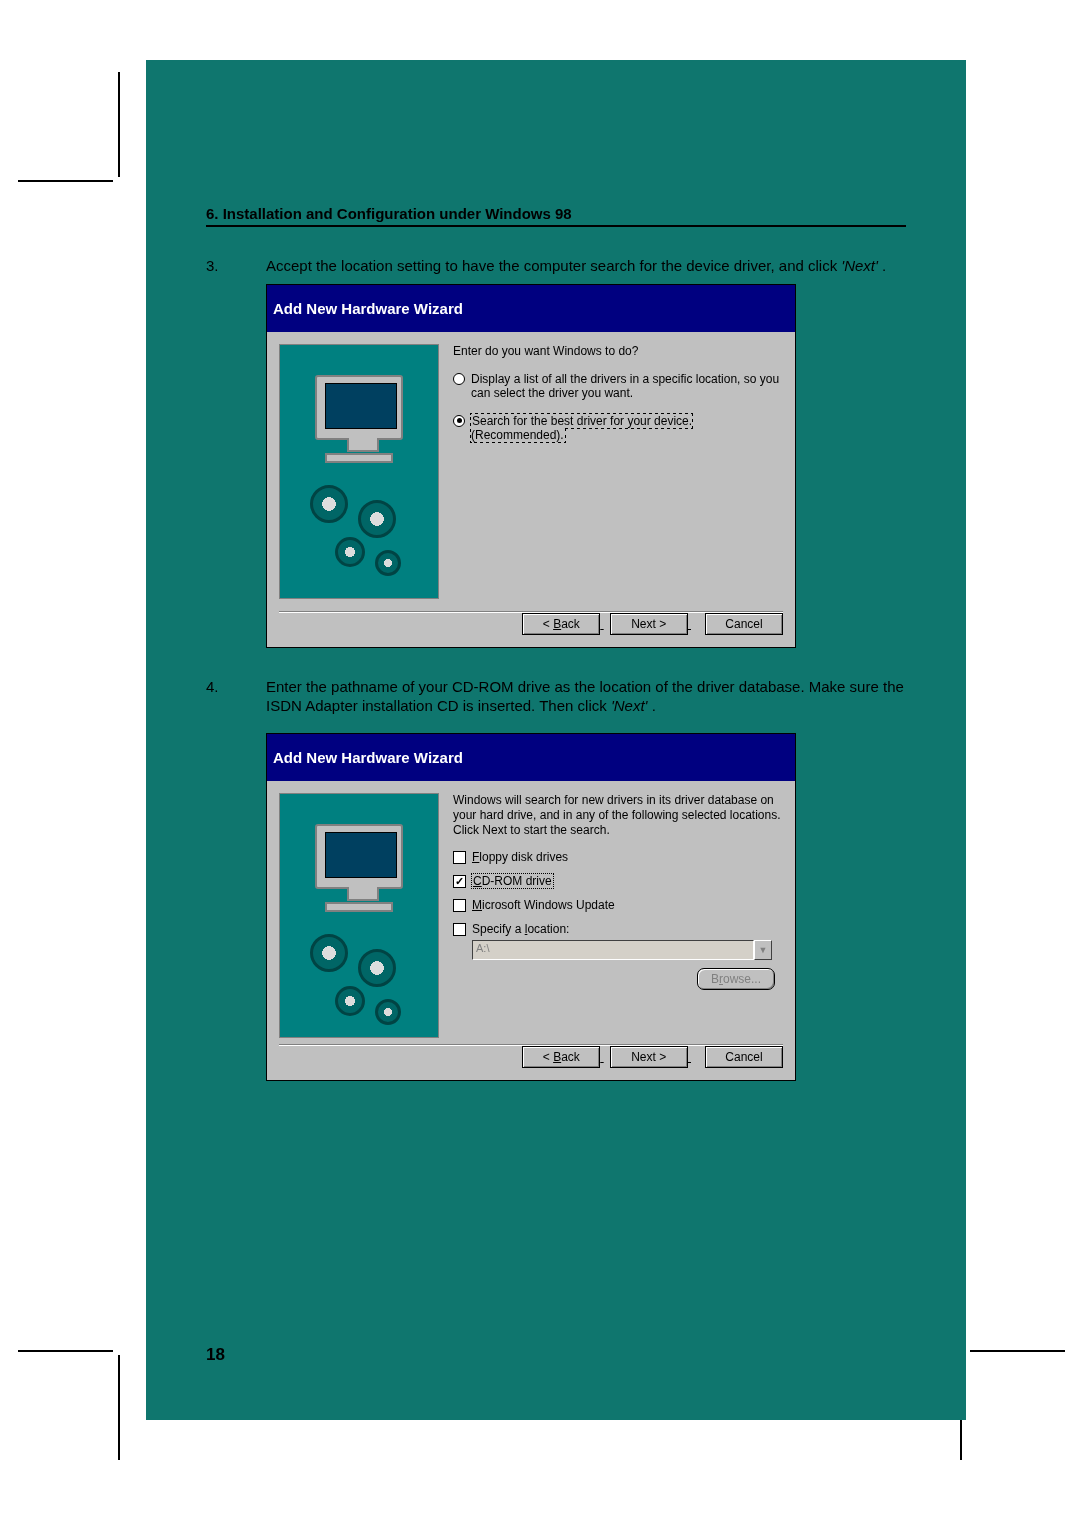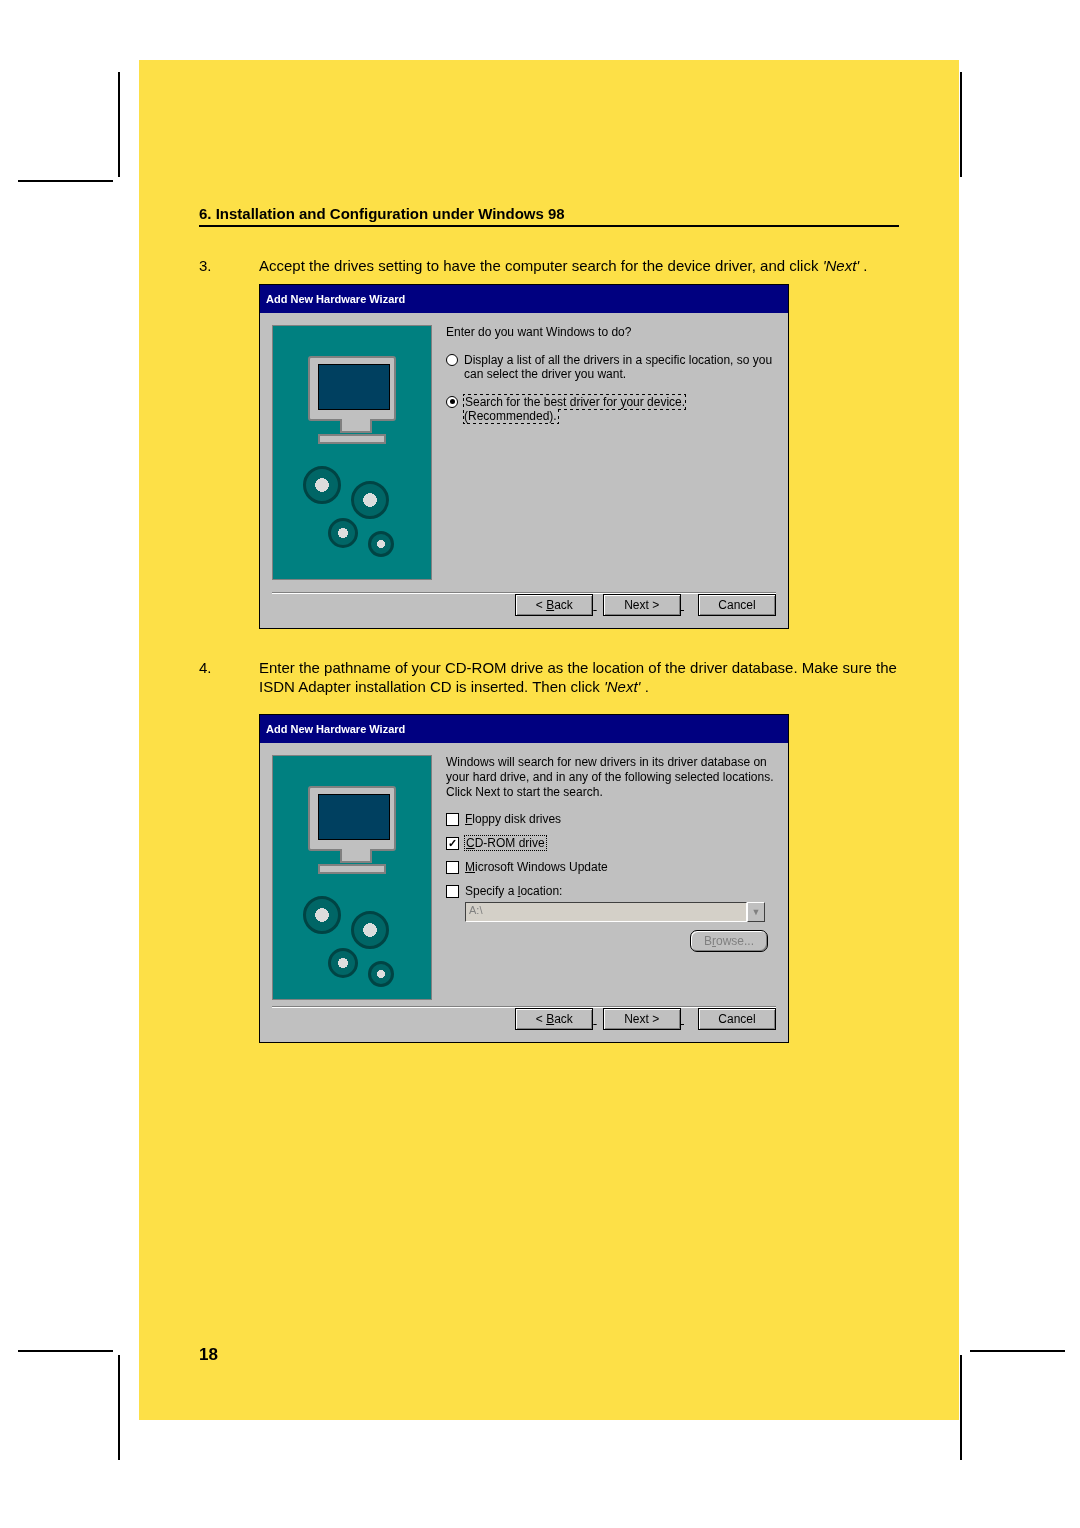--- a/index.html
+++ b/index.html
@@ -8,24 +8,24 @@
     padding: 0;
     background: #fff;
     font-family: Arial, Helvetica, sans-serif;
     width: 1080px;
     height: 1528px;
     position: relative;
   }
   .page {
     position: absolute;
     top: 60px;
-    left: 139px;
+    left: 146px;
     width: 820px;
     height: 1360px;
-    background: #fde047;
+    background: #0f766e;
   }
   
   .crop-tl-h { position:absolute; top:180px; left:18px; width:95px; height:2px; background:#000; }
   .crop-tl-v { position:absolute; top:72px; left:118px; width:2px; height:105px; background:#000; }
   .crop-tr-v { position:absolute; top:72px; left:960px; width:2px; height:105px; background:#000; }
   .crop-bl-h { position:absolute; top:1350px; left:18px; width:95px; height:2px; background:#000; }
   .crop-bl-v { position:absolute; top:1355px; left:118px; width:2px; height:105px; background:#000; }
   .crop-br-h { position:absolute; top:1350px; left:970px; width:95px; height:2px; background:#000; }
   .crop-br-v { position:absolute; top:1355px; left:960px; width:2px; height:105px; background:#000; }
 
@@ -56,23 +56,23 @@
     margin-top: 8px;
     width: 530px;
     border: 1px solid #000;
     background: #c0c0c0;
     font-family: "MS Sans Serif", Tahoma, sans-serif;
     font-size: 12px;
   }
   .titlebar {
     background: #000080;
     color: #fff;
-    padding: 8px 6px;
+    padding: 15px 6px;
     font-weight: bold;
-    font-size: 11px;
+    font-size: 15px;
   }
   .dialog-body {
     display: flex;
     padding: 12px 12px 8px 12px;
   }
   .side-graphic {
     width: 160px;
     height: 255px;
     background: #008080;
     border: 1px solid #808080;
@@ -179,21 +179,21 @@
 <div class="crop-br-h"></div>
 <div class="crop-br-v"></div>
 
 <div class="page">
 
   <div class="section-header">6. Installation and Configuration under Windows 98</div>
 
   <div class="step-row">
     <div class="step-num">3.</div>
     <div class="step-text">
-      <span>Accept the drives setting to have the computer search for the device driver, and click </span><span class="italic">'Next'</span><span> .</span>
+      <span>Accept the location setting to have the computer search for the device driver, and click </span><span class="italic">'Next'</span><span> .</span>
     </div>
   </div>
 
   <div class="dialog">
     <div class="titlebar">Add New Hardware Wizard</div>
     <div class="dialog-body">
       <div class="side-graphic">
         <div class="monitor"></div>
         <div class="base2"></div>
         <div class="gear1"></div>

